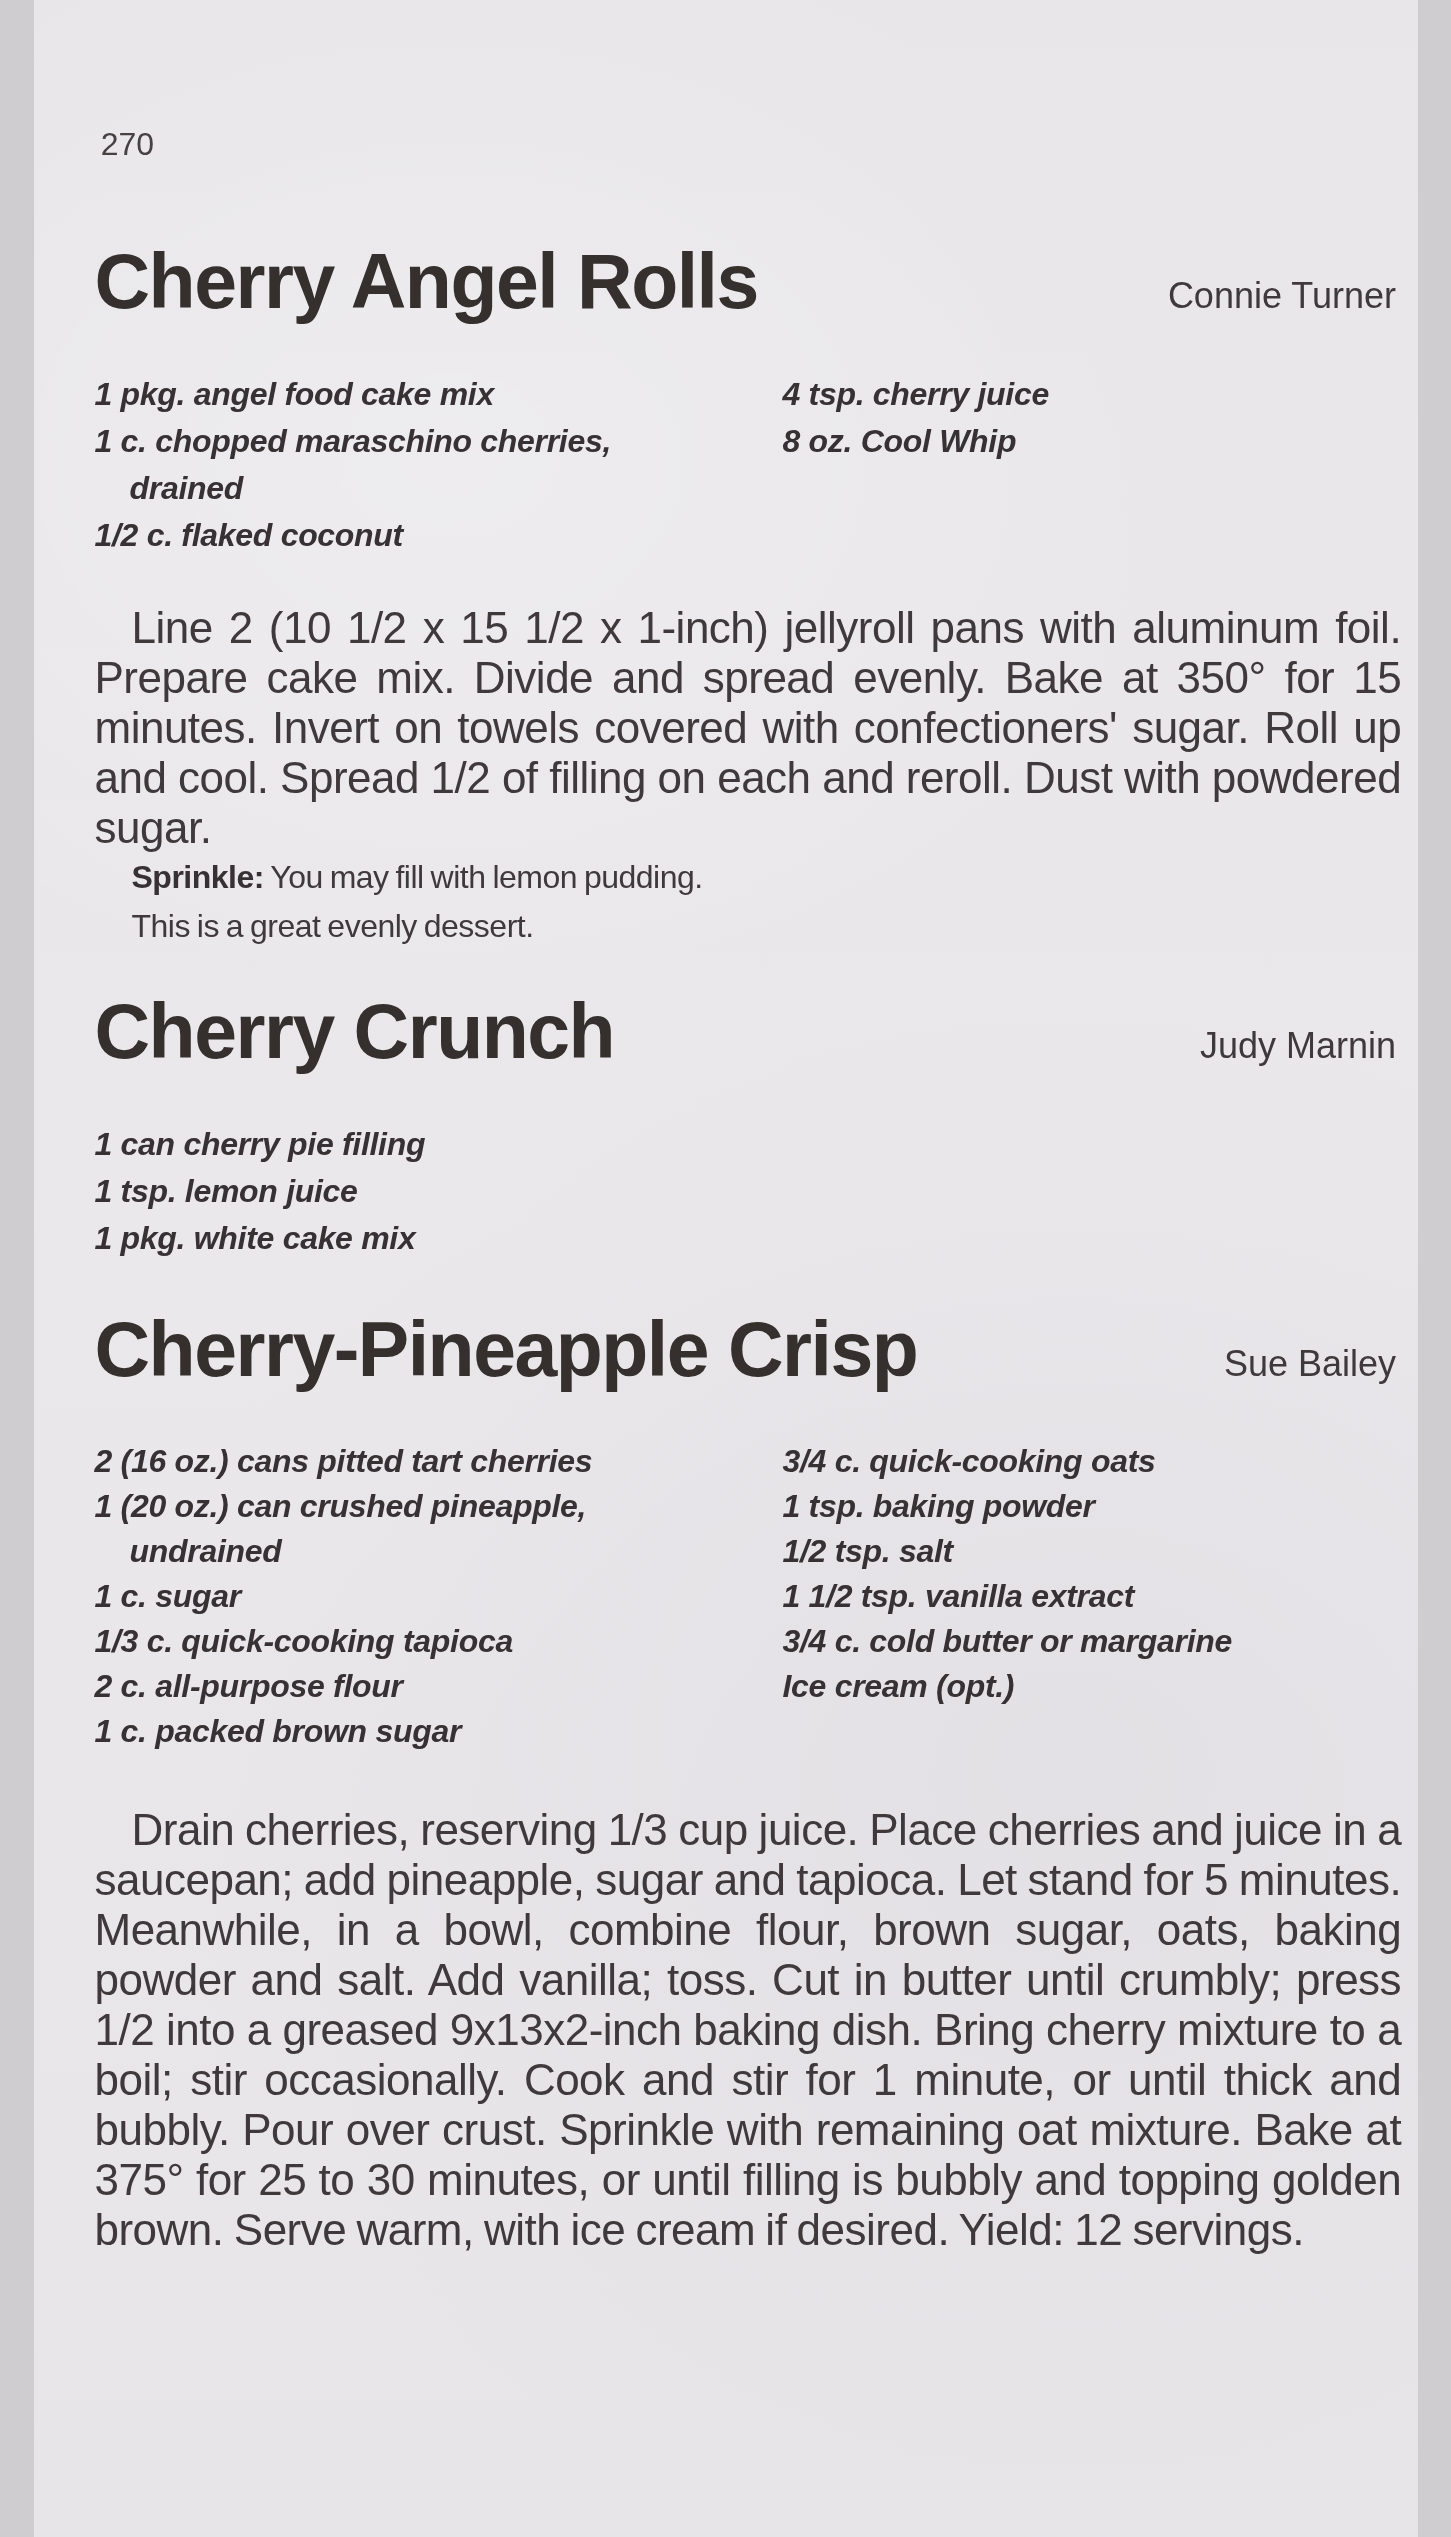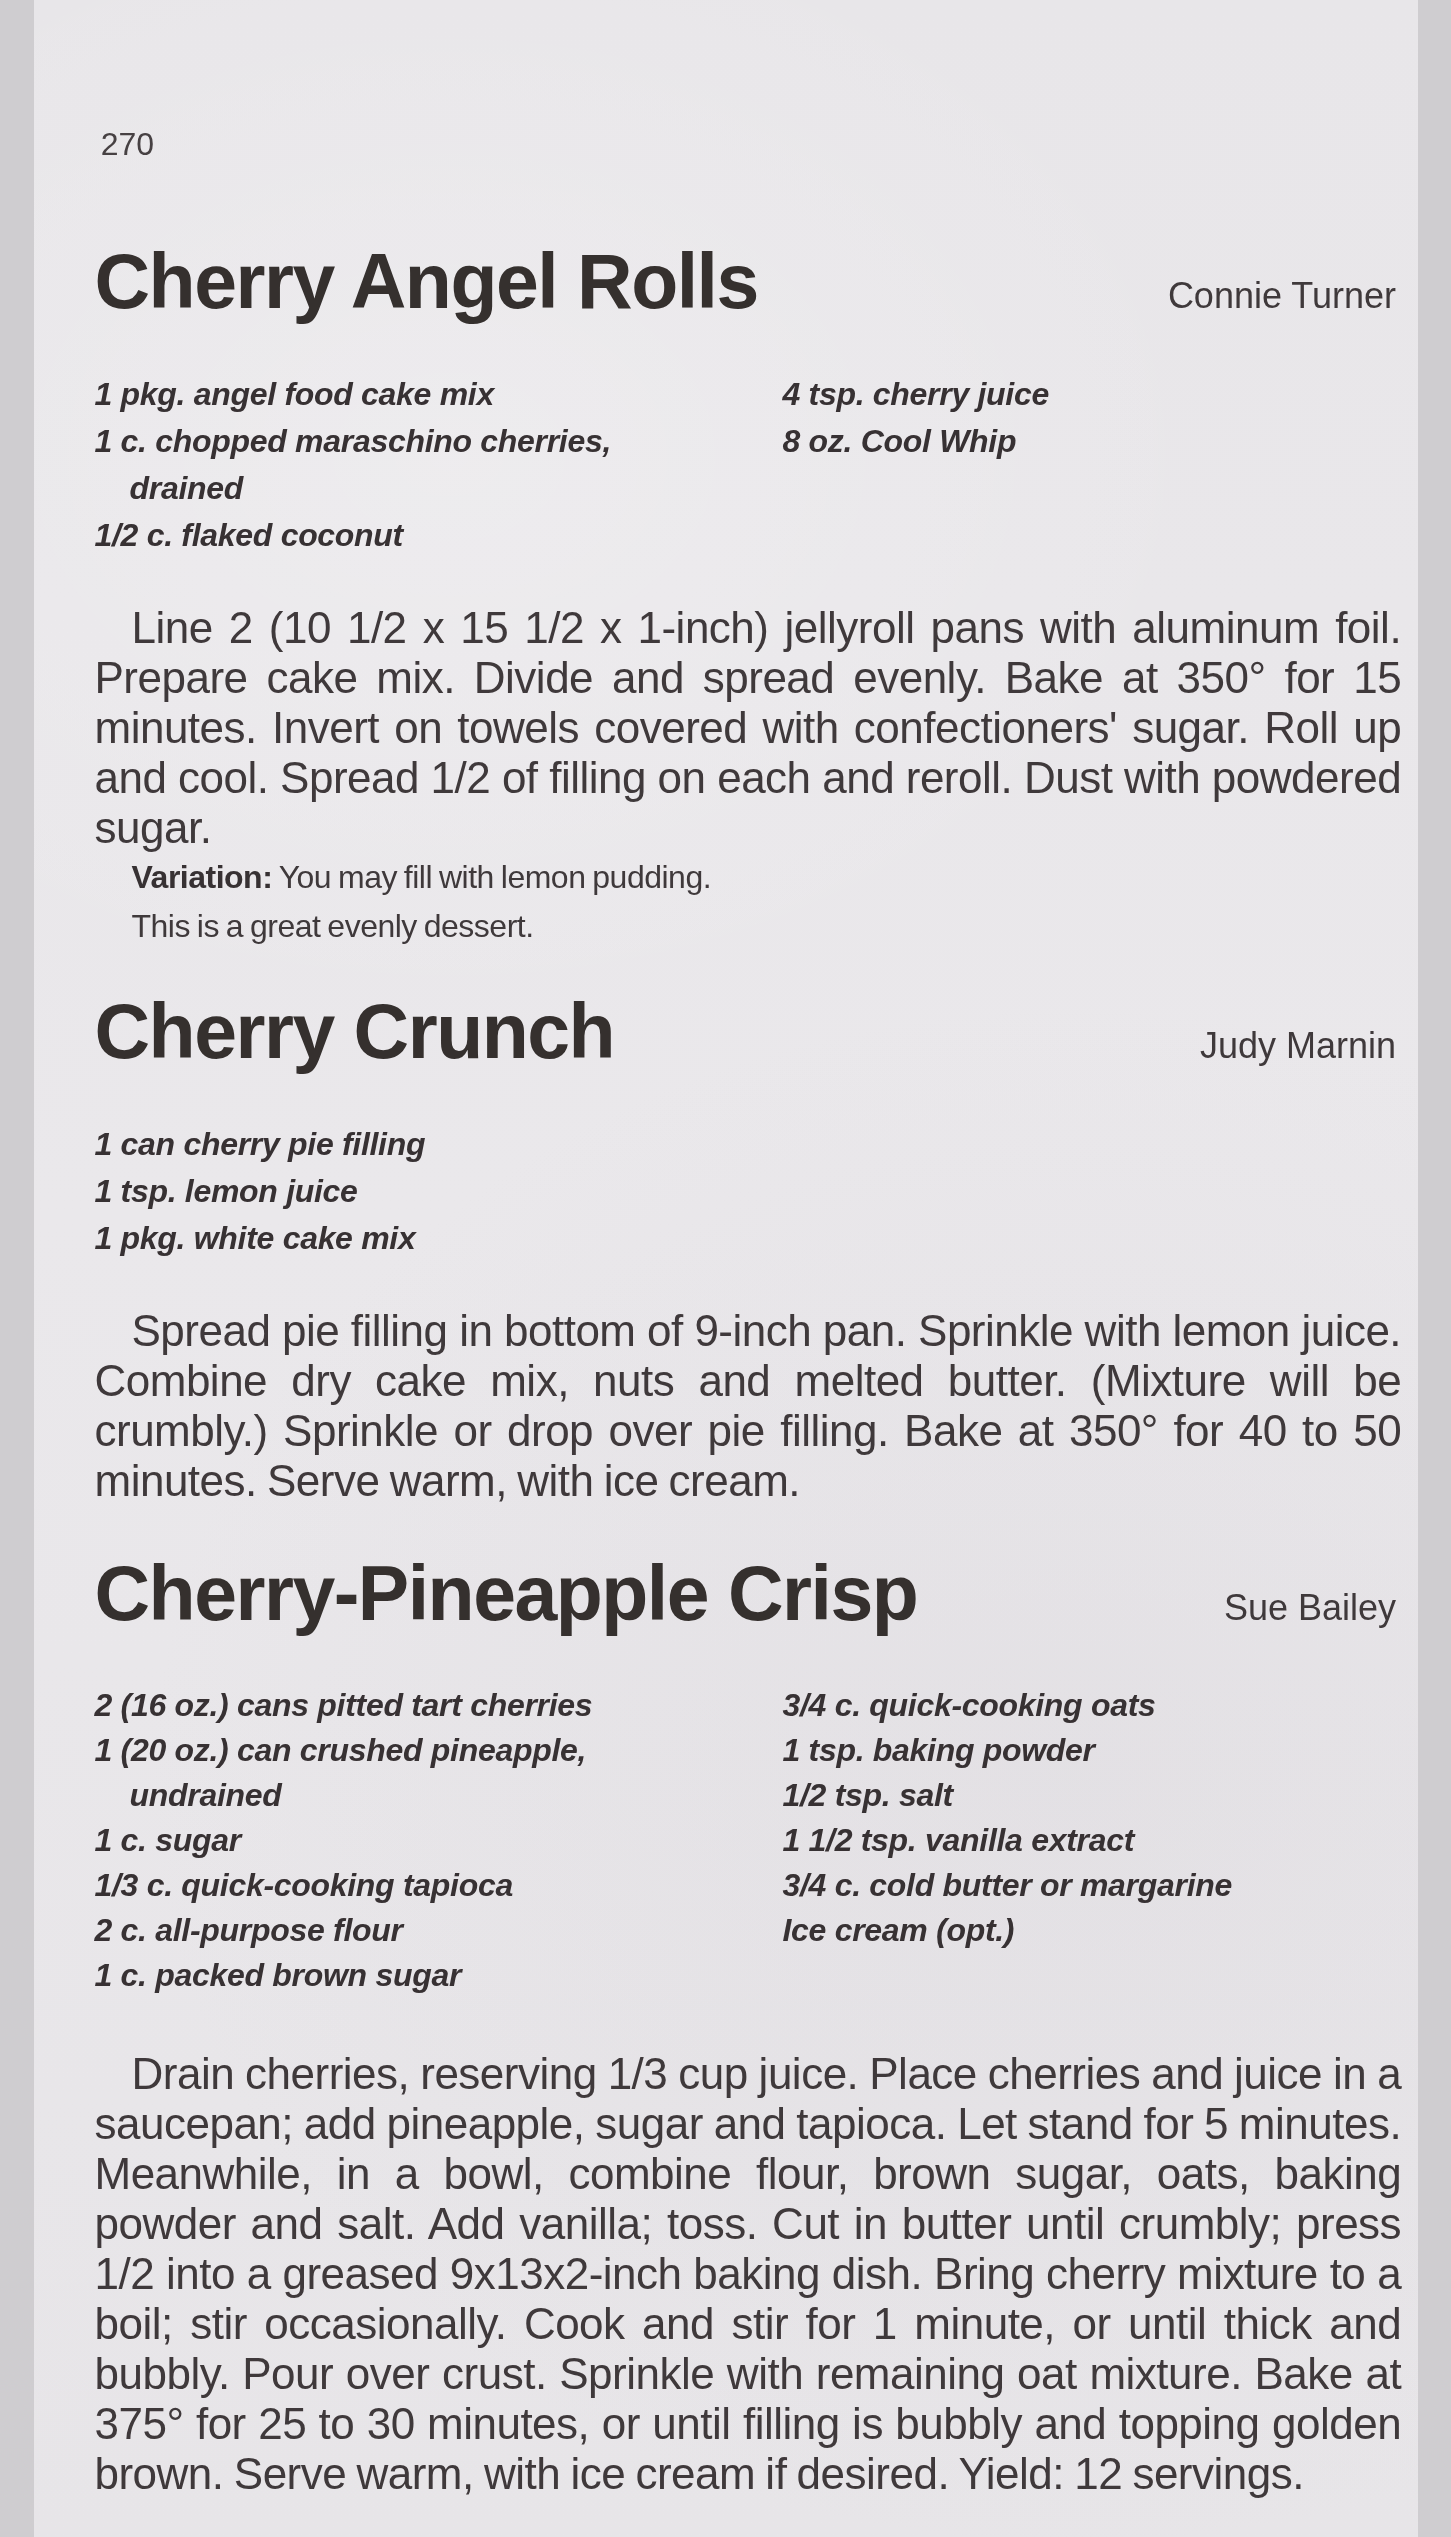--- a/index.html
+++ b/index.html
@@ -115,39 +115,38 @@
         <div class="ing-line cont">drained</div>
         <div class="ing-line">1/2 c. flaked coconut</div>
       </div>
       <div class="col2">
         <div class="ing-line">4 tsp. cherry juice</div>
         <div class="ing-line">8 oz. Cool Whip</div>
       </div>
     </div>
 
     <p class="directions mt-dirs">Line 2 (10 1/2 x 15 1/2 x 1-inch) jellyroll pans with aluminum foil. Prepare cake mix. Divide and spread evenly. Bake at 350° for 15 minutes. Invert on towels covered with confectioners' sugar. Roll up and cool. Spread 1/2 of filling on each and reroll. Dust with powdered sugar.</p>
-    <p class="sub-line"><span class="bold-label">Variation:</span><span> You may fill with lemon pudding.</span></p>
+    <p class="sub-line"><span class="bold-label">Sprinkle:</span><span> You may fill with lemon pudding.</span></p>
     <p class="sub-line">This is a great evenly dessert.</p>
   </section>
 
   <section>
     <div class="recipe-header mt-title2">
       <div class="recipe-title">Cherry Crunch</div>
       <div class="recipe-byline">Judy Marnin</div>
     </div>
 
     <div class="ingredients mt-ings">
       <div class="col1">
         <div class="ing-line">1 can cherry pie filling</div>
         <div class="ing-line">1 tsp. lemon juice</div>
         <div class="ing-line">1 pkg. white cake mix</div>
       </div>
     </div>
 
-    <p class="directions mt-dirs">Spread pie filling in bottom of 9-inch pan. Sprinkle with lemon juice. Combine dry cake mix, nuts and melted butter. (Mixture will be crumbly.) Sprinkle or drop over pie filling. Bake at 350° for 40 to 50 minutes. Serve warm, with ice cream.</p>
   </section>
 
   <section>
     <div class="recipe-header mt-title3">
       <div class="recipe-title">Cherry-Pineapple Crisp</div>
       <div class="recipe-byline">Sue Bailey</div>
     </div>
 
     <div class="ingredients tight mt-ings">
       <div class="col1">

